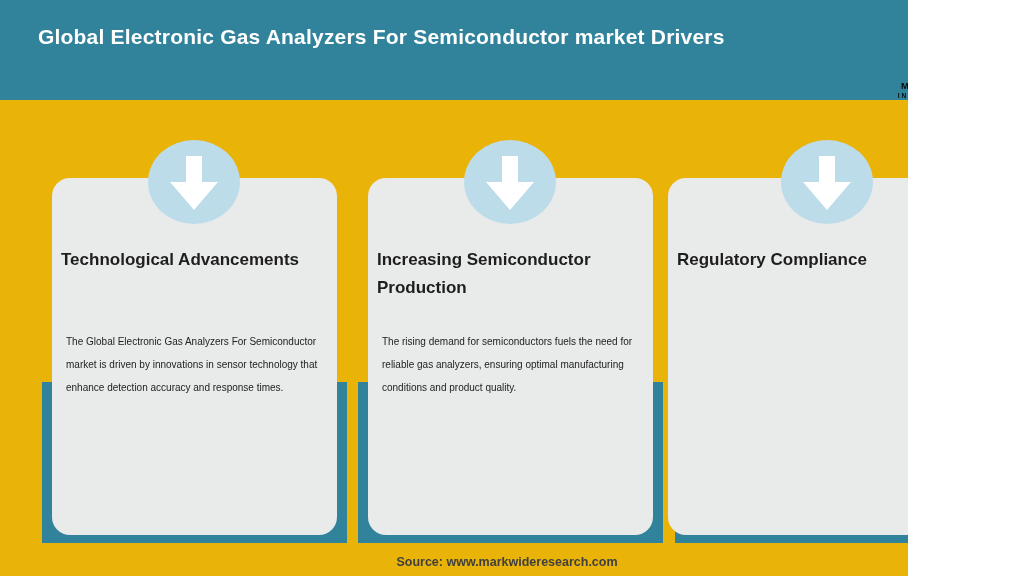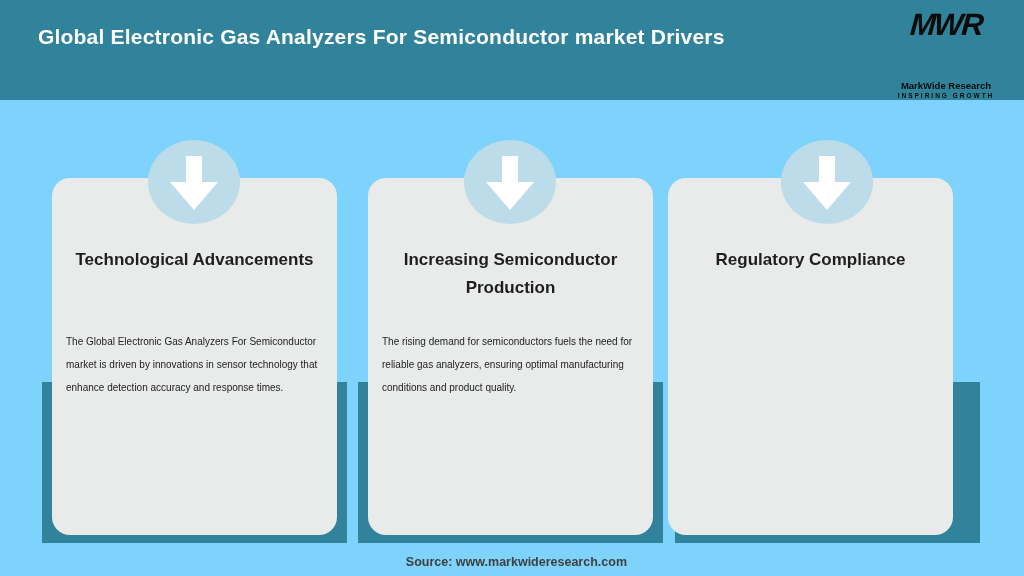--- a/index.html
+++ b/index.html
@@ -7,21 +7,21 @@
     --card-gray:#E9EAEA;
     --circle-blue:#BDDCE9;
     --arrow-white:#FFFFFF;
     --text-dark:#1E1E1E;
     --footer-gray:#404040;
   }
   *{margin:0;padding:0;box-sizing:border-box;}
   html,body{background:#fff;}
   body{font-family:"Liberation Sans","DejaVu Sans",sans-serif;}
   .canvas{
-    position:relative;width:1024px;height:576px;background:#7dd3fc;overflow:hidden;
+    position:relative;width:908px;height:576px;background:#eab308;overflow:hidden;
   }
   
   .header{
     position:absolute;left:0;top:0;width:1024px;height:100px;
     background:var(--header-teal);
   }
   .page-title{
     position:absolute;left:38px;top:25px;
     color:#fff;font-size:21px;font-weight:bold;letter-spacing:.2px;
   }
@@ -37,36 +37,36 @@
   
   .card-shadow{
     position:absolute;top:382px;width:305px;height:161px;
     background:var(--header-teal);
   }
   .card{
     position:absolute;top:178px;width:285px;height:357px;
     background:var(--card-gray);border-radius:18px;
   }
   .card-heading{
-    margin-top:68px;height:84px;padding:0 16px;
-    text-align:center;font-size:17px;font-weight:bold;line-height:28px;
+    margin-top:68px;height:84px;padding:0 9px;
+    font-size:17px;font-weight:bold;line-height:28px;
     color:var(--text-dark);
   }
   .card-body{
     padding:0 14px;font-size:10px;line-height:23px;color:#222;
   }
   .circle{
     position:absolute;top:140px;width:92px;height:84px;border-radius:50%;
     background:var(--circle-blue);
     display:flex;align-items:center;justify-content:center;
   }
   .circle svg{display:block;margin-top:2px;}
   
   .source-line{
-    position:absolute;left:387px;top:555px;width:240px;text-align:right;
+    position:absolute;left:387px;top:555px;width:240px;text-align:center;
     font-size:12.5px;font-weight:bold;color:var(--footer-gray);
   }
   .disclaimer{
     position:absolute;right:4px;top:558px;
     font-size:10px;font-weight:600;color:#161616;
   }
 </style>
 </head>
 <body>
 

